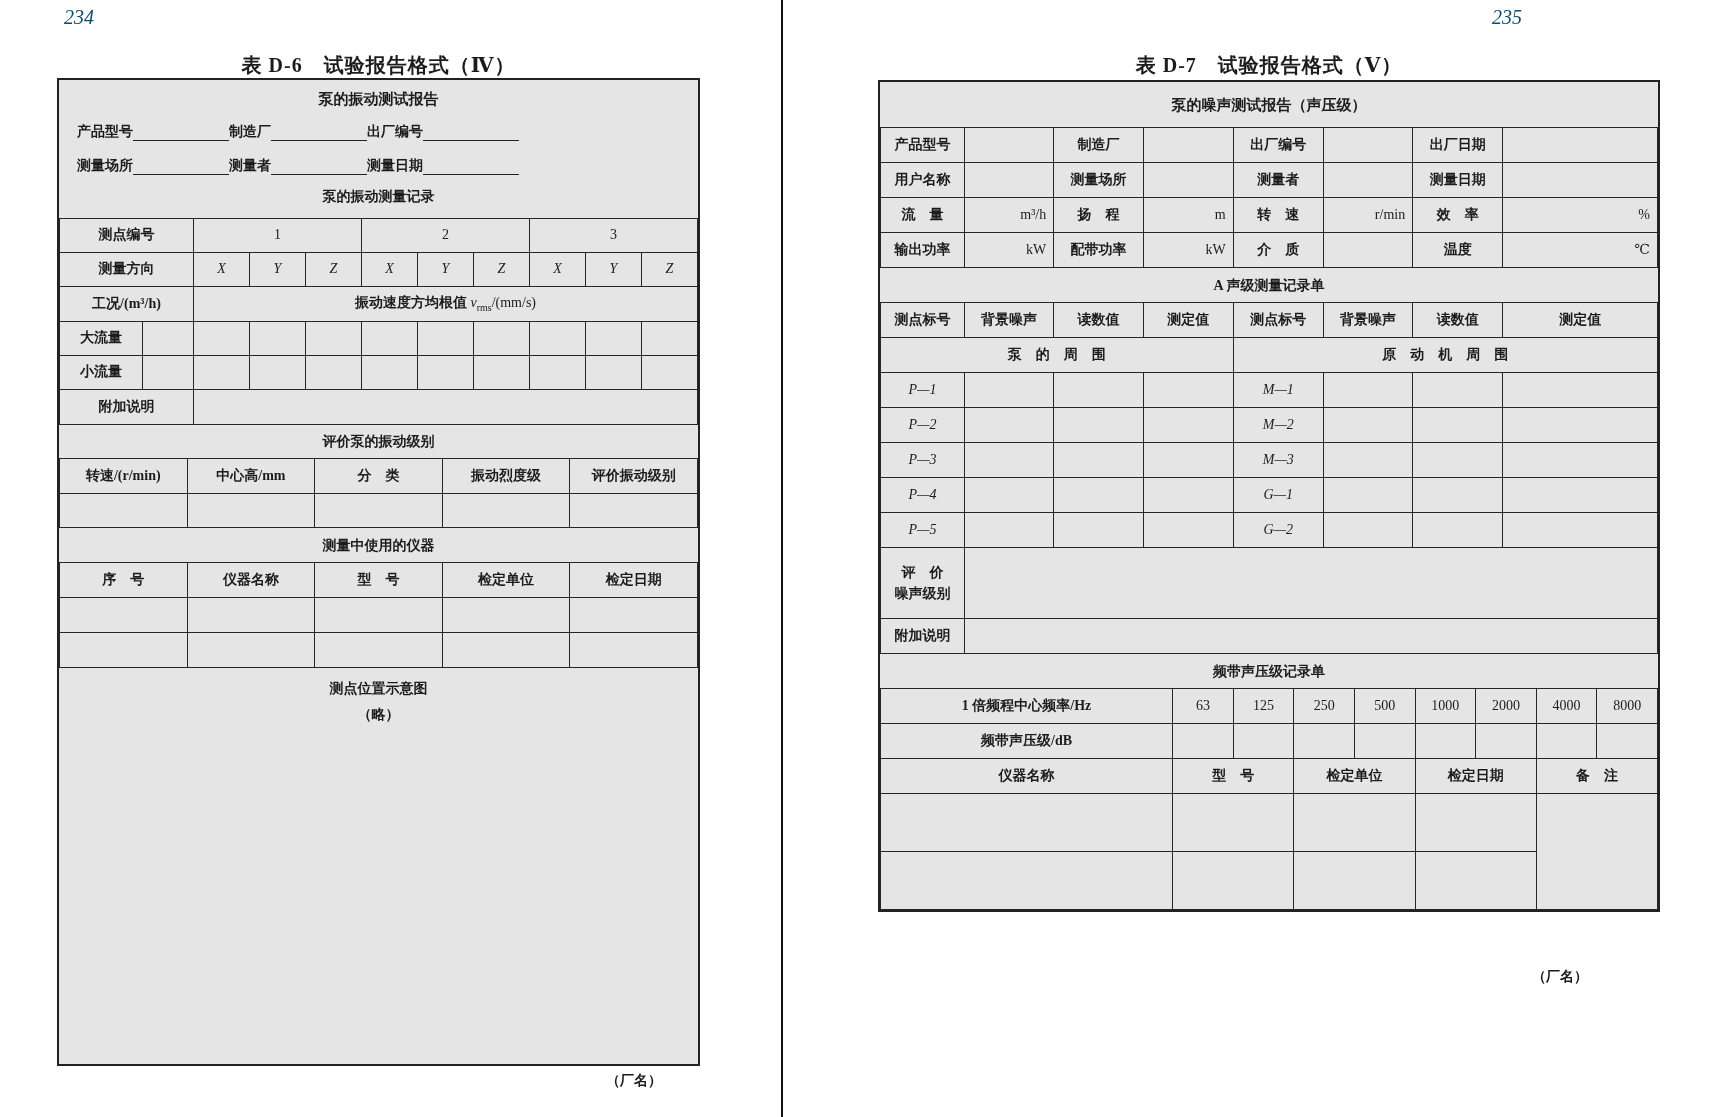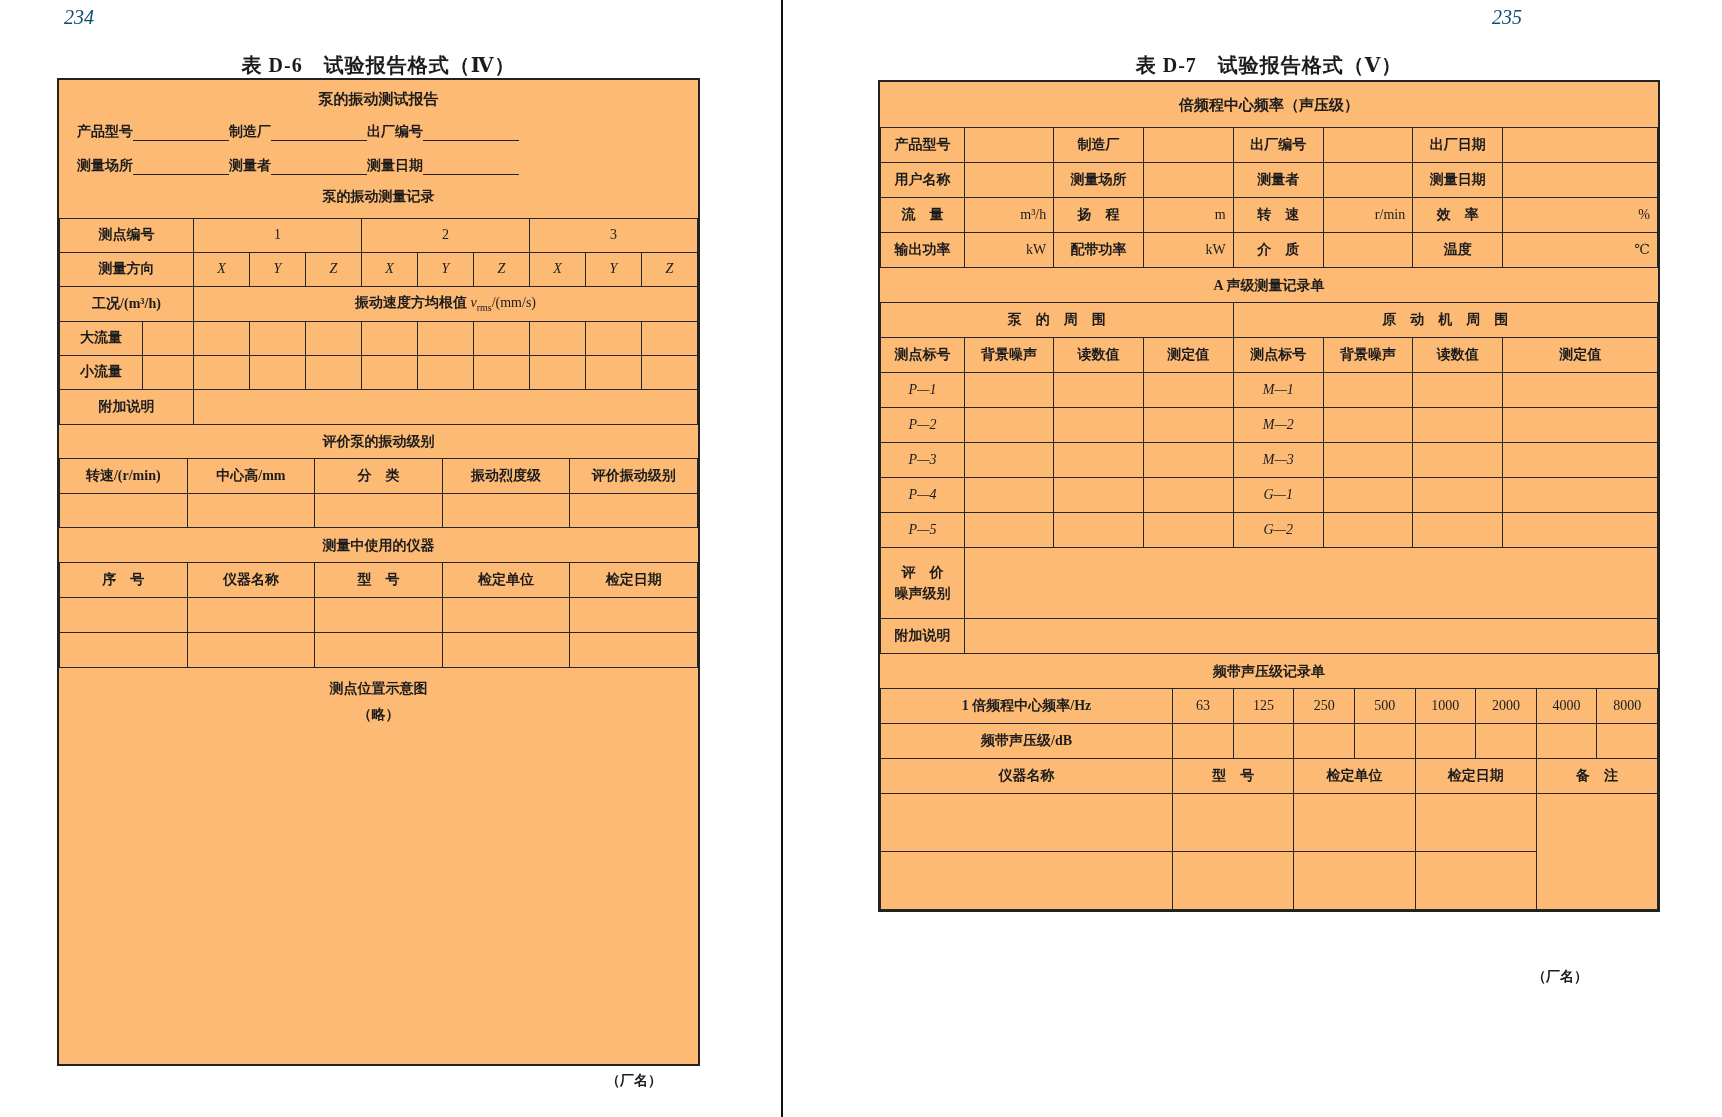--- a/index.html
+++ b/index.html
@@ -8,21 +8,21 @@
     font-family:"Liberation Serif","DejaVu Serif",serif;color:#1c1c1c;
     -webkit-font-smoothing:antialiased;
   }
   .pageno{position:absolute;top:6px;font-style:italic;font-size:20px;color:#0c4a6e;}
   .pageno.l{left:64px;}
   .pageno.r{left:1492px;}
   .divider{position:absolute;left:781px;top:0;width:2px;height:1117px;background:#111;}
   .doc-title{position:absolute;text-align:center;font-size:20px;font-weight:bold;letter-spacing:1px;}
   .doc-title.l{left:57px;width:643px;top:52px;}
   .doc-title.r{left:878px;width:782px;top:52px;}
-  .box{position:absolute;background:#fdba74;border:2px solid #222;box-sizing:border-box;}
+  .box{position:absolute;background:#e5e5e5;border:2px solid #222;box-sizing:border-box;}
   .box.l{left:57px;top:78px;width:643px;height:988px;}
   .box.r{left:878px;top:80px;width:782px;}
   table{border-collapse:collapse;width:100%;table-layout:fixed;margin-top:-1px;}
   td{border:1px solid #262626;text-align:center;vertical-align:middle;
      font-size:14px;height:33px;padding:0 3px;line-height:1.2;overflow:hidden;}
   .cn{font-weight:600;}
   td.cn{font-weight:600;}
   .var{font-style:italic;font-family:"Liberation Serif","DejaVu Serif",serif;font-weight:normal;}
   sub.rms{font-size:10px;}
   .sec-title{height:34px;display:flex;align-items:center;justify-content:center;
@@ -217,21 +217,21 @@
   <div class="diagram">
     <div class="t">测点位置示意图</div>
     <div class="n">（略）</div>
   </div>
 </div>
 
 <div class="factory l">（厂名）</div>
 
 <div class="box r">
 
-  <div class="h46">倍频程中心频率（声压级）</div>
+  <div class="h46">泵的噪声测试报告（声压级）</div>
 
   <table>
     <colgroup>
       <col style="width:10.8%">
         <col style="width:11.5%">
         <col style="width:11.5%">
         <col style="width:11.6%">
       <col style="width:11.6%">
         <col style="width:11.5%">
         <col style="width:11.6%">
@@ -289,32 +289,32 @@
         <col style="width:11.5%">
         <col style="width:11.5%">
         <col style="width:11.6%">
       <col style="width:11.6%">
         <col style="width:11.5%">
         <col style="width:11.6%">
         <col style="width:19.9%">
     </colgroup>
     <tbody>
         <tr class="h35">
-      <td colspan="4" class="cn">泵　的　周　围</td>
-      <td colspan="4" class="cn">原　动　机　周　围</td>
-    </tr>
-    <tr class="h35">
       <td class="cn">测点标号</td>
       <td class="cn">背景噪声</td>
       <td class="cn">读数值</td>
       <td class="cn">测定值</td>
       <td class="cn">测点标号</td>
       <td class="cn">背景噪声</td>
       <td class="cn">读数值</td>
       <td class="cn">测定值</td>
+    </tr>
+    <tr class="h35">
+      <td colspan="4" class="cn">泵　的　周　围</td>
+      <td colspan="4" class="cn">原　动　机　周　围</td>
     </tr>
     <tr class="h35">
       <td class="var">P—1</td>
       <td></td>
           <td></td>
           <td></td>
       <td class="var">M—1</td>
       <td></td>
           <td></td>
           <td></td>

